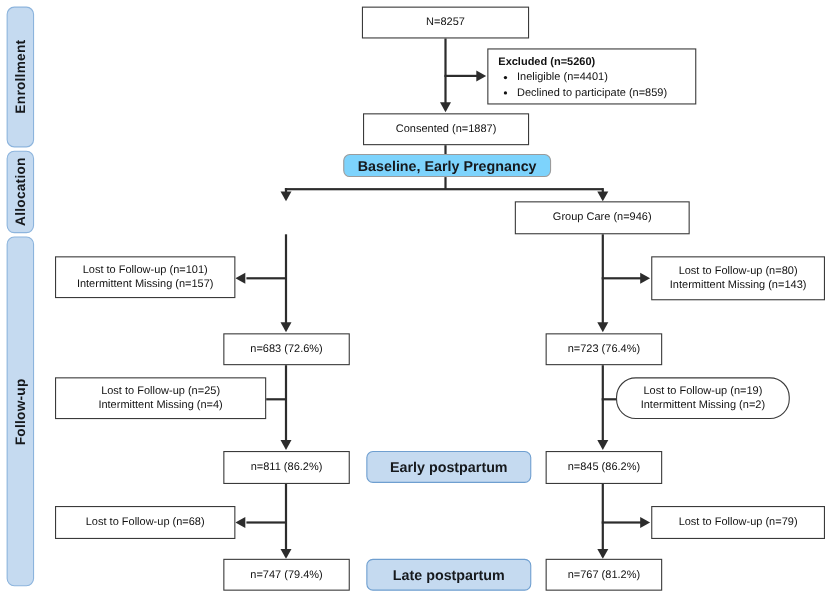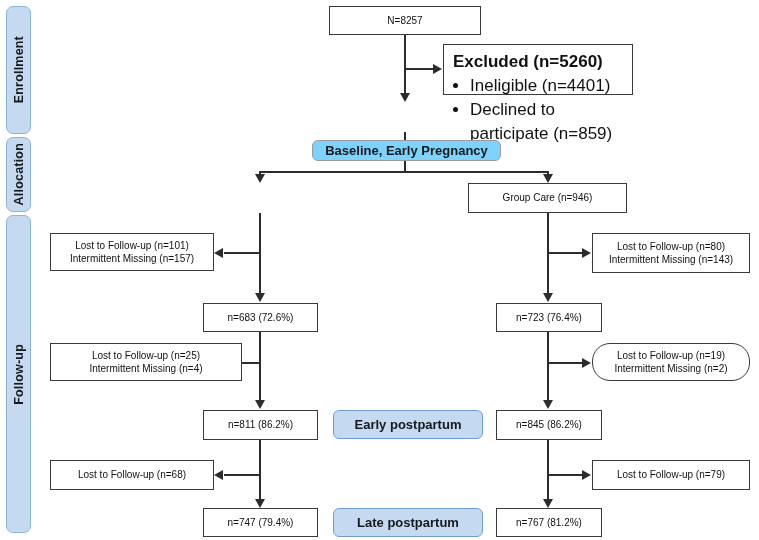--- a/index.html
+++ b/index.html
@@ -55,21 +55,21 @@
     justify-content:center;
   }
   .node .ln{display:block;white-space:nowrap;}
   
   .excluded{
     position:absolute;
     box-sizing:border-box;
     border:1.4px solid #3a3a3a;
     background:#ffffff;
     padding:5px 8px 5px 9px;
-    font-size:17px;
+    font-size:10px;
     color:#111;
     line-height:1.42;
     text-align:left;
   }
   .excluded .head{font-weight:bold;display:block;}
   .excluded ul{
     margin:0;
     padding:0 0 0 17px;
     list-style:disc;
   }
@@ -143,20 +143,23 @@
   <div class="arrow-right" style="left:433px; top:64px;"></div>
 
   <div class="excluded" style="left:443px; top:44px; width:190px; height:51px;">
     <span class="head">Excluded (n=5260)</span>
     <ul>
       <li>Ineligible (n=4401)</li>
       <li>Declined to participate (n=859)</li>
     </ul>
   </div>
 
+  <div class="node" style="left:330px; top:103px; width:151px; height:29px;">
+    <span class="ln">Consented (n=1887)</span>
+  </div>
 
   <div class="vline" style="left:404px; top:132px; height:9px;"></div>
 
   <div class="pill gray" style="left:312px; top:140px; width:189px; height:21px;">
     <span>Baseline, Early Pregnancy</span>
   </div>
 
   <div class="vline" style="left:404px; top:161px; height:11px;"></div>
   <div class="hline" style="left:259px; top:171px; width:289px;"></div>
   <div class="vline" style="left:259px; top:171px; height:10px;"></div>
@@ -206,21 +209,21 @@
   <div class="node two-line" style="left:50px; top:343px; width:192px; height:38px;">
     <span class="ln">Lost to Follow-up (n=25)</span>
     <span class="ln">Intermittent Missing (n=4)</span>
   </div>
 
   <div class="vline" style="left:547px; top:332px; height:69px;"></div>
   <div class="arrow-down" style="left:543px; top:400px;"></div>
   <div class="hline" style="left:547px; top:362px; width:36px;"></div>
   <div class="arrow-right" style="left:582px; top:358px;"></div>
 
-  <div class="node two-line" style="left:592px; top:343px; width:158px; height:38px;border-radius:18px;">
+  <div class="node two-line" style="left:560px; top:343px; width:158px; height:38px;border-radius:18px;">
     <span class="ln">Lost to Follow-up (n=19)</span>
     <span class="ln">Intermittent Missing (n=2)</span>
   </div>
 
   <div class="node" style="left:203px; top:410px; width:115px; height:30px;">
     <span class="ln">n=811 (86.2%)</span>
   </div>
 
   <div class="pill blue" style="left:333px; top:410px; width:150px; height:29px;">
     <span>Early postpartum</span>

